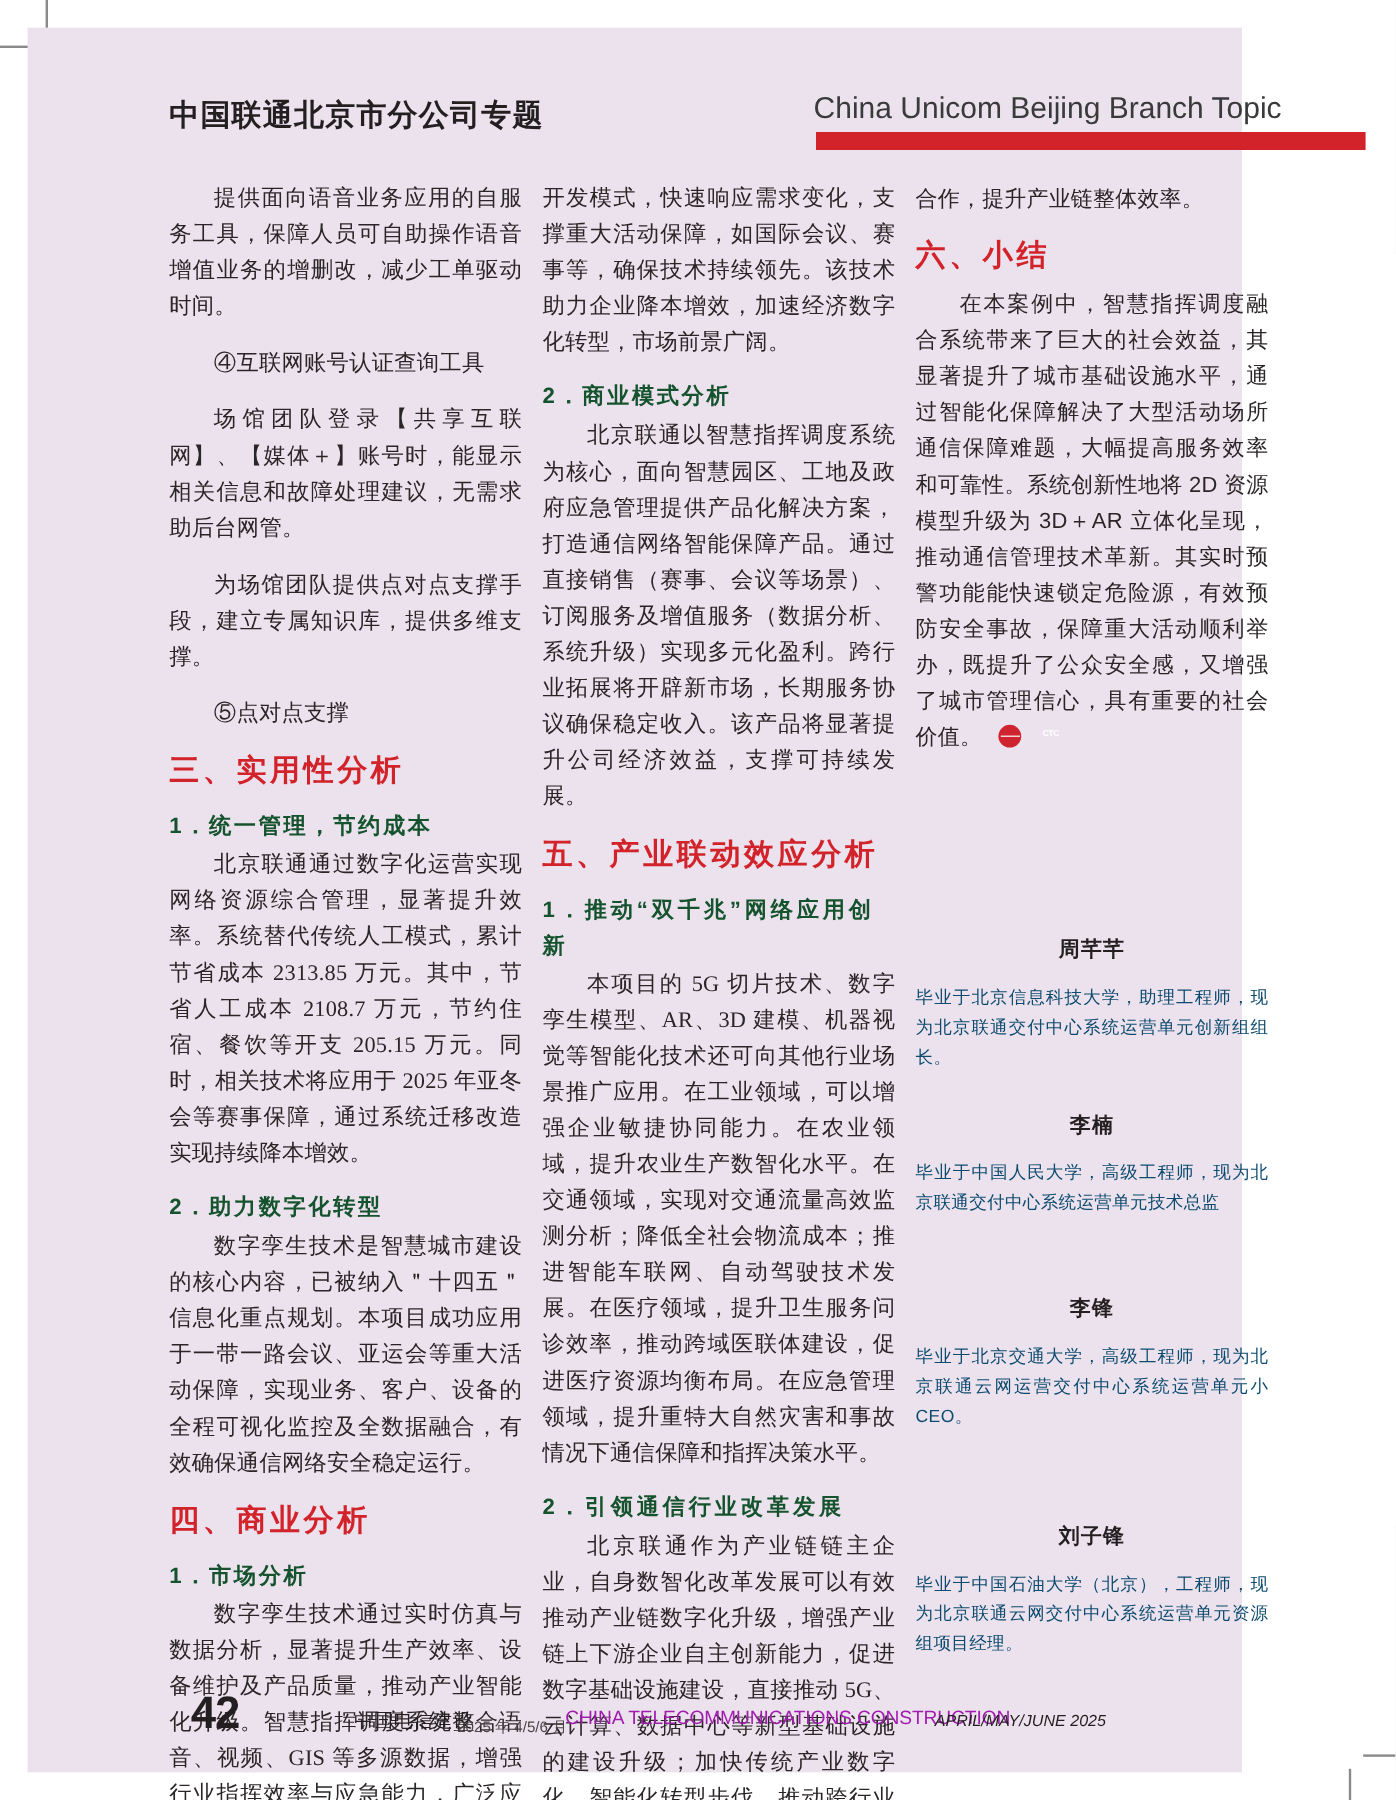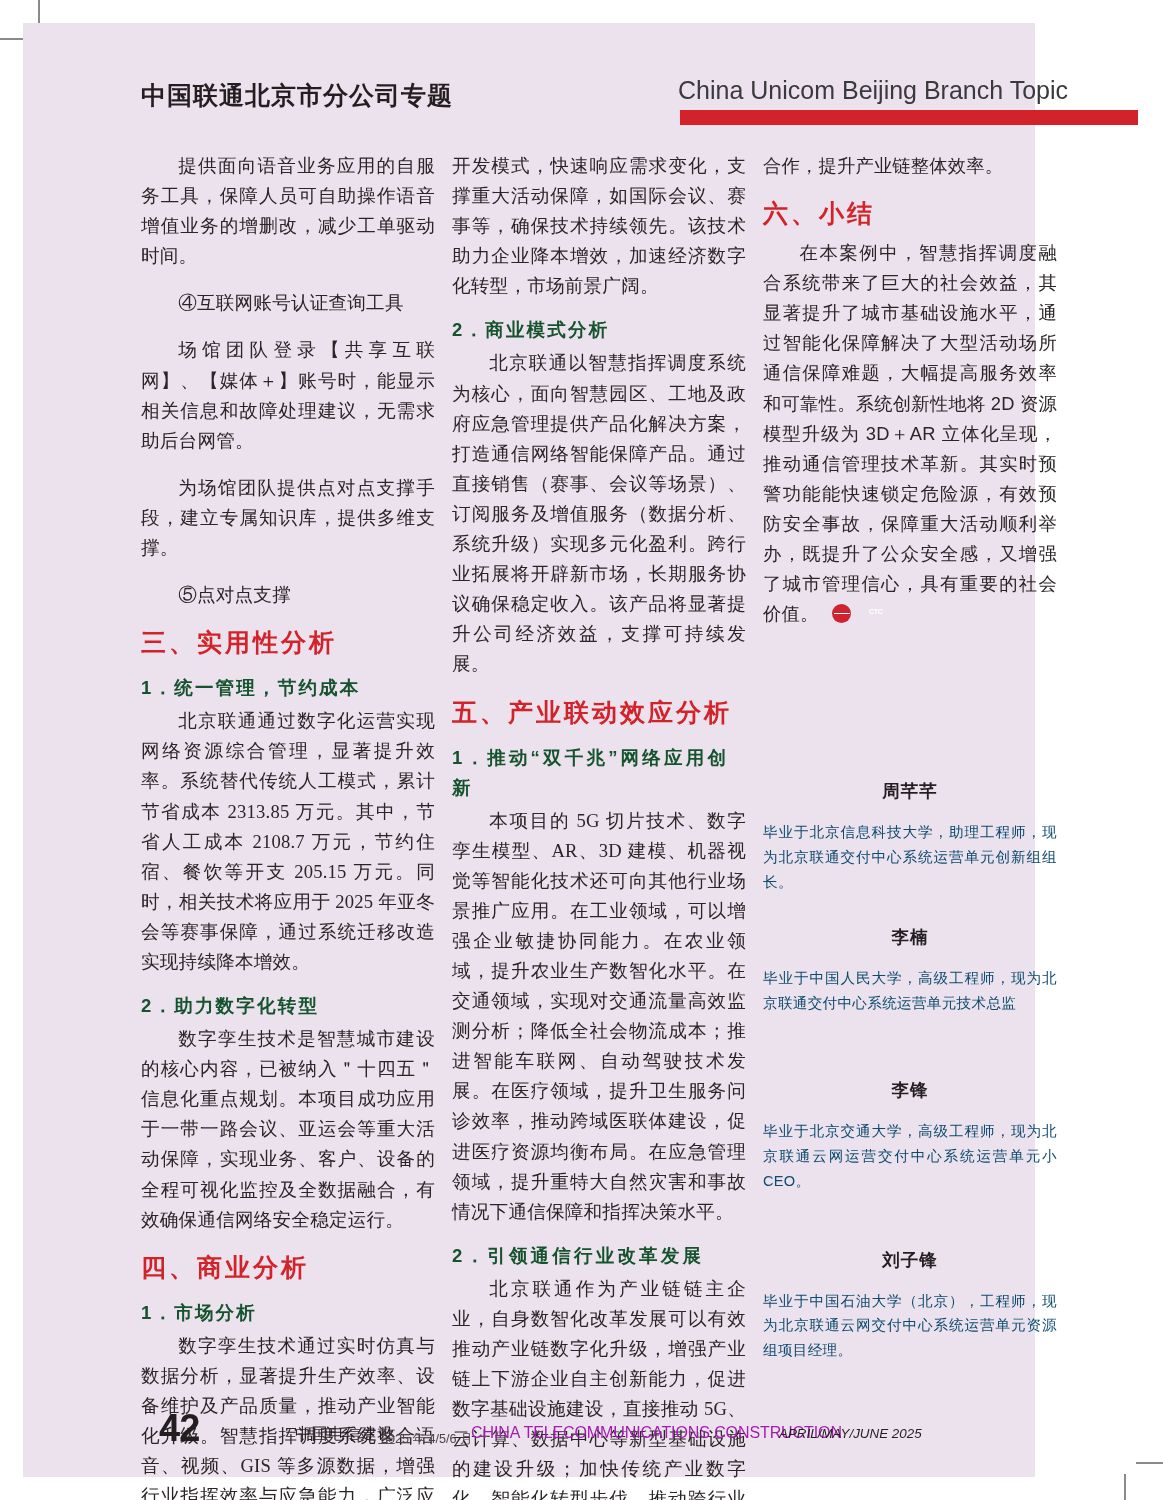--- a/index.html
+++ b/index.html
@@ -163,21 +163,21 @@
     font-family: "Liberation Sans", "DejaVu Sans", sans-serif;
     font-size: 14.6px;
     line-height: 24.8px;
     color: #0c4a6e;
     text-align: justify;
     text-justify: inter-character;
     letter-spacing: 0.3px;
   }
   .author-block.b1 { }
   .author-block.b2 { margin-bottom: 63px; }
-  .author-block.b3 { margin-bottom: 54px; }
+  .author-block.b3 { margin-bottom: 74px; }
 
   
   .footer {
     position: absolute;
     left: 118px; top: 1390px;
     width: 900px; height: 40px;
   }
   .pagenum {
     position: absolute; left: 18px; top: -6px;
     font-family: "Liberation Sans", "DejaVu Sans", sans-serif;

